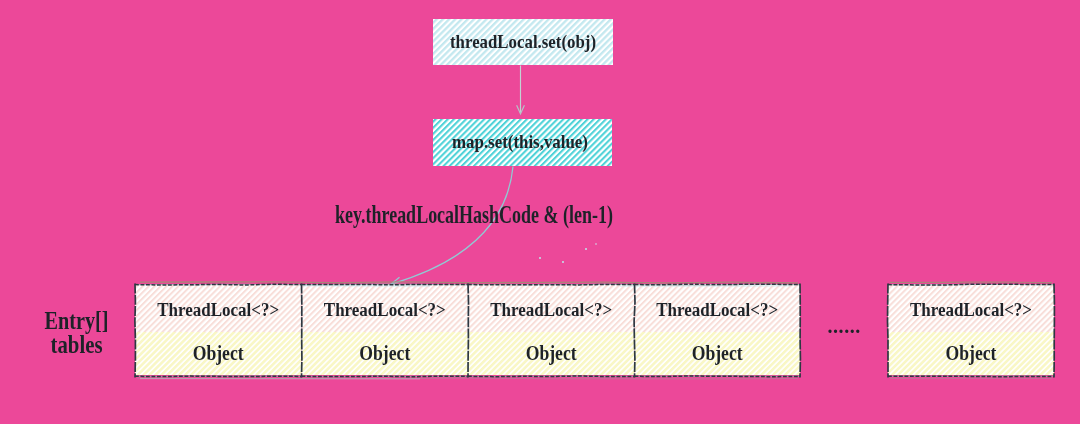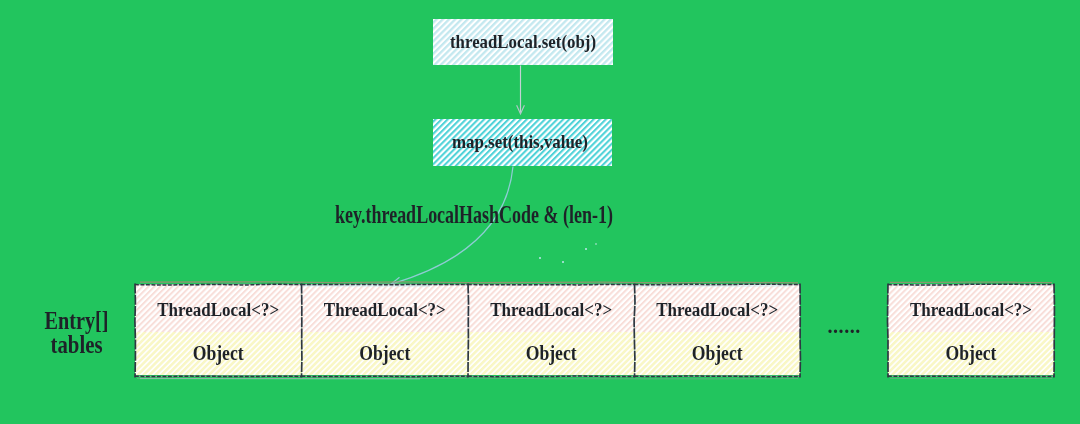--- a/index.html
+++ b/index.html
@@ -1,16 +1,16 @@
 <!DOCTYPE html>
 <html><head>
 <meta charset="utf-8">
 <style>
   html,body{margin:0;padding:0;background:#ffffff;}
-  #stage{position:relative;width:1080px;height:424px;background:#22c55e;overflow:hidden;}
+  #stage{position:relative;width:1080px;height:424px;background:#ec4899;overflow:hidden;}
   svg text{font-family:"Liberation Serif", serif;font-weight:bold;fill:#1e2228;}
 </style>
 </head>
 <body>
 <div id="stage">
 <svg width="1080" height="424" viewBox="0 0 1080 424" xmlns="http://www.w3.org/2000/svg">
   <defs>
     <pattern id="hCyanL" width="4.4" height="4.4" patternUnits="userSpaceOnUse" patternTransform="rotate(-45)">
       <rect width="4.4" height="4.4" fill="#ffffff"></rect>
       <rect width="4.4" height="2.3" fill="#c3e8ef"></rect>

